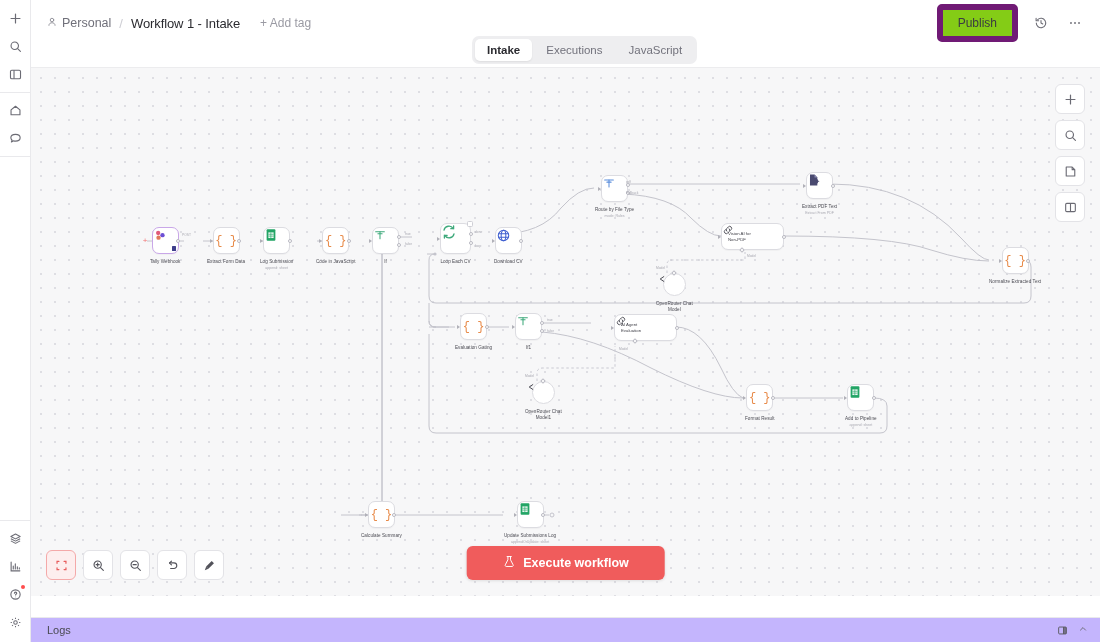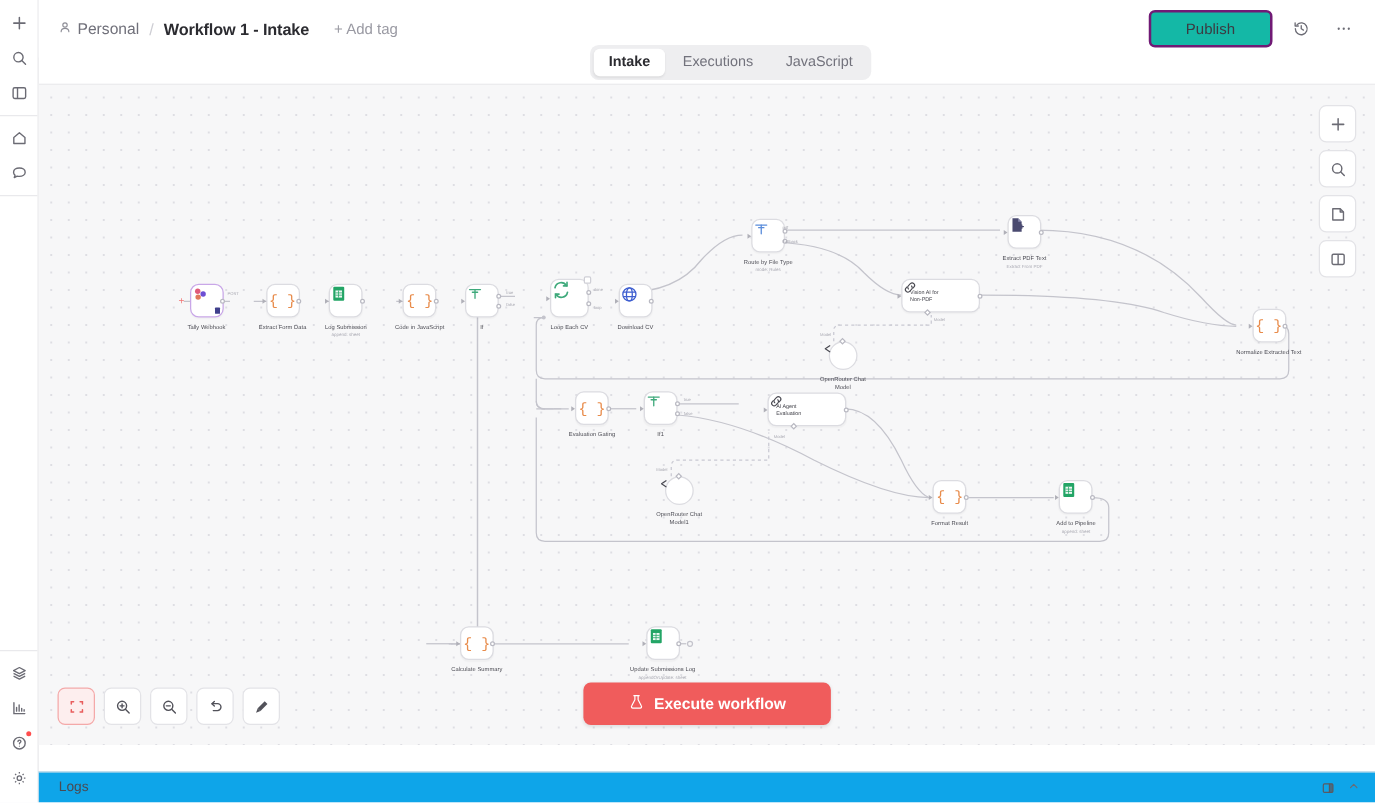--- a/index.html
+++ b/index.html
@@ -66,32 +66,32 @@
     position: relative;
     z-index: 20;
   }
   .bc { display: flex; align-items: center; gap: 6px; }
   .bc-person {
     display: flex; align-items: center; gap: 5px;
     font-size: 12.5px; color: #70707a;
   }
   .bc-slash { color: #cdcdd3; font-size: 13px; padding: 0 2px; }
   .bc-title {
-    font-size: 13px; font-weight: 700; color: #2b2b30;
+    font-size: 13px; font-weight: 400; color: #2b2b30;
     letter-spacing: -0.1px;
   }
   .bc-addtag {
     font-size: 12px; color: #9a9aa3; margin-left: 14px; cursor: pointer;
   }
   .hdr-right { margin-left: auto; display: flex; align-items: center; gap: 12px; }
   .publish-btn {
     font-size: 12px; color: #3b3b42;
-    border: 2px solid #701a75; border-radius: 5px;
-    background: #14b8a6;
-    padding: 6px 28px;
+    border: 6px solid #701a75; border-radius: 5px;
+    background: #84cc16;
+    padding: 6px 15px;
     cursor: pointer; font-family: inherit;
   }
   .hdr-icon {
     width: 22px; height: 22px; border-radius: 4px;
     display: flex; align-items: center; justify-content: center;
     color: #6b6b74; cursor: pointer;
   }
 
   
   .tabs {
@@ -270,21 +270,21 @@
     font-size: 12.5px; font-weight: 600;
     display: flex; align-items: center; gap: 8px;
     cursor: pointer; font-family: inherit;
     z-index: 15;
     box-shadow: 0 1px 3px rgba(0,0,0,0.10);
   }
 
   
   .logs-bar {
     height: 25px; flex: none;
-    background: #0ea5e9;
+    background: #c4b5fd;
     border-top: 1px solid #e9e9ec;
     display: flex; align-items: center;
     padding: 0 12px 0 16px;
   }
   .logs-title { font-size: 11px; color: #4a4a52; }
   .logs-right { margin-left: auto; display: flex; align-items: center; gap: 10px; }
   .logs-ico {
     color: #5a5a62; display: flex; align-items: center; cursor: pointer;
   }
   .caret-up { font-size: 9px; color: #6b6b74; cursor: pointer; }

